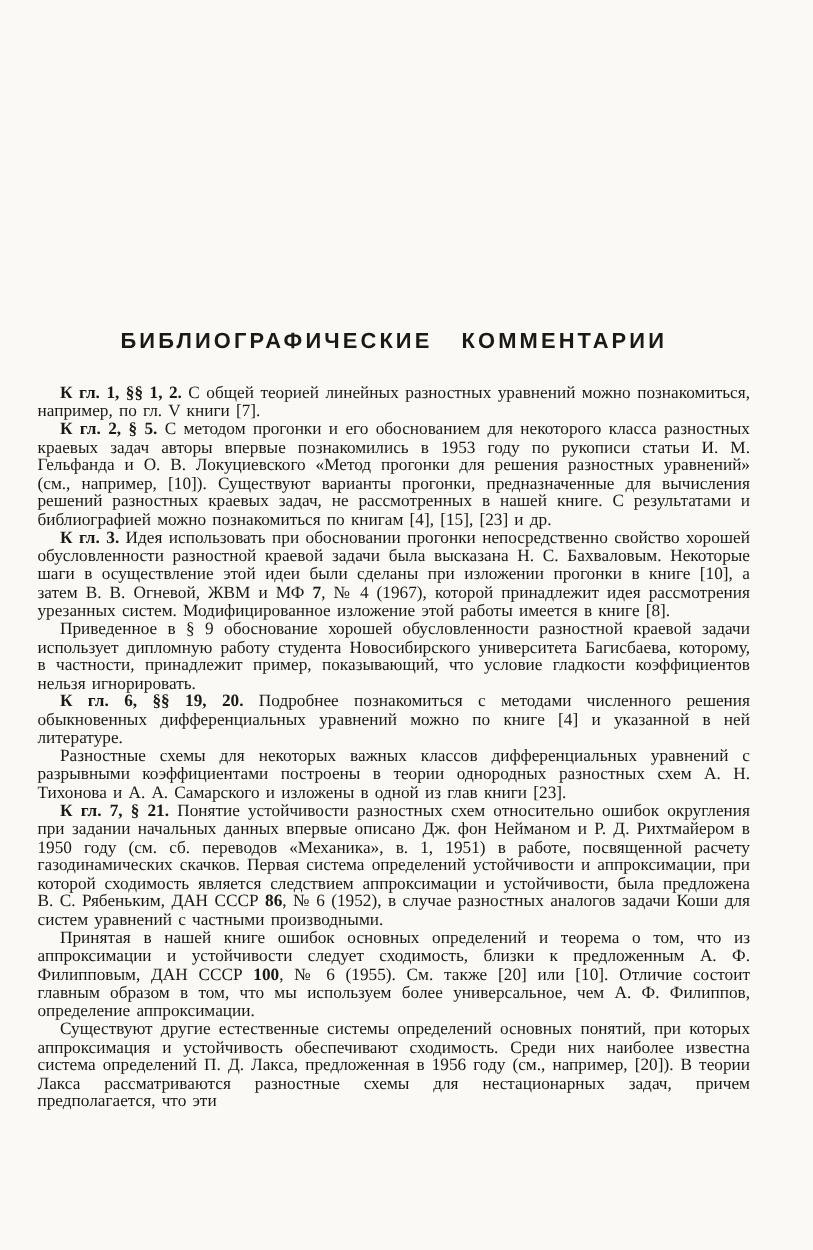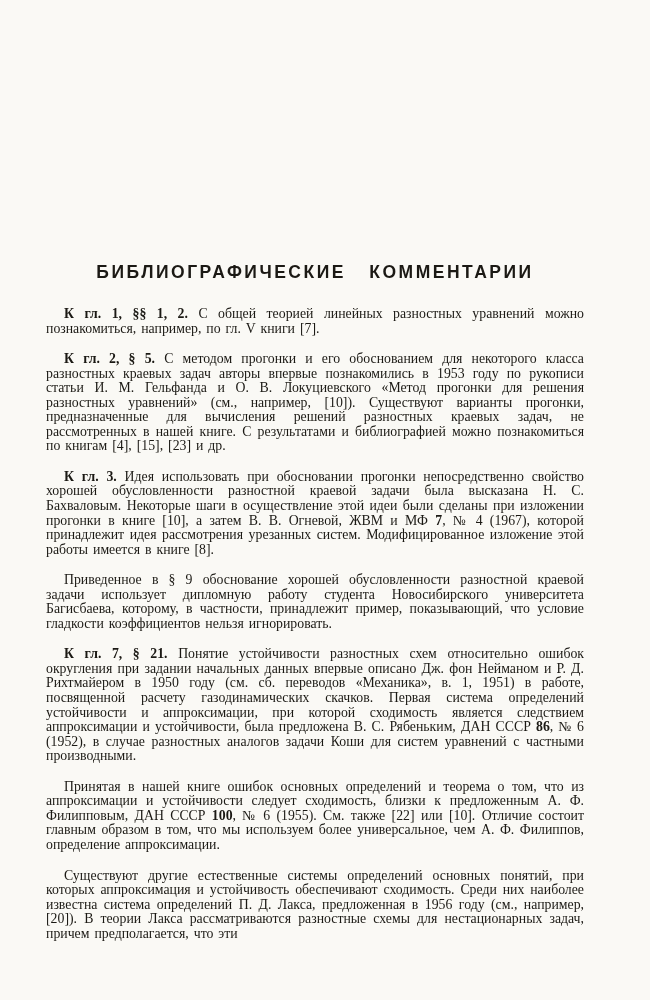--- a/index.html
+++ b/index.html
@@ -25,30 +25,32 @@
     margin: 0 0 24px 0;
     white-space: nowrap;
   }
   .body-text {
     font-family: "Liberation Serif", serif;
     font-size: 13.8px;
     line-height: 14.55px;
     text-align: justify;
     word-spacing: 1.5px;
   }
-  .para { margin: 16px; text-indent: 18px; }
+  .para { margin: 0; text-indent: 18px; }
   .para b { font-weight: bold; }
 </style>
 </head>
 <body>
 
 <div class="page">
   <h1 class="heading">БИБЛИОГРАФИЧЕСКИЕ КОММЕНТАРИИ</h1>
   <div class="body-text" id="paragraphs">
       <p class="para"><b>К гл. 1, §§ 1, 2. </b><span>С общей теорией линейных разностных уравнений можно познакомиться, например, по гл. V книги [7].</span></p>
       <p class="para"><b>К гл. 2, § 5. </b><span>С методом прогонки и его обоснованием для некоторого класса разностных краевых задач авторы впервые познакомились в 1953 году по рукописи статьи И. М. Гельфанда и О. В. Локуциевского «Метод прогонки для решения разностных уравнений» (см., например, [10]). Существуют варианты прогонки, предназначенные для вычисления решений разностных краевых задач, не рассмотренных в нашей книге. С результатами и библиографией можно познакомиться по книгам [4], [15], [23] и др.</span></p>
       <p class="para"><b>К гл. 3. </b><span>Идея использовать при обосновании прогонки непосредственно свойство хорошей обусловленности разностной краевой задачи была высказана Н. С. Бахваловым. Некоторые шаги в осуществление этой идеи были сделаны при изложении прогонки в книге [10], а затем В. В. Огневой, ЖВМ и МФ </span><b>7</b><span>, № 4 (1967), которой принадлежит идея рассмотрения урезанных систем. Модифицированное изложение этой работы имеется в книге [8].</span></p>
       <p class="para"><span>Приведенное в § 9 обоснование хорошей обусловленности разностной краевой задачи использует дипломную работу студента Новосибирского университета Багисбаева, которому, в частности, принадлежит пример, показывающий, что условие гладкости коэффициентов нельзя игнорировать.</span></p>
+      <p class="para"><b>К гл. 6, §§ 19, 20. </b><span>Подробнее познакомиться с методами численного решения обыкновенных дифференциальных уравнений можно по книге [4] и указанной в ней литературе.</span></p>
+      <p class="para"><span>Разностные схемы для некоторых важных классов дифференциальных уравнений с разрывными коэффициентами построены в теории однородных разностных схем А. Н. Тихонова и А. А. Самарского и изложены в одной из глав книги [23].</span></p>
       <p class="para"><b>К гл. 7, § 21. </b><span>Понятие устойчивости разностных схем относительно ошибок округления при задании начальных данных впервые описано Дж. фон Нейманом и Р. Д. Рихтмайером в 1950 году (см. сб. переводов «Механика», в. 1, 1951) в работе, посвященной расчету газодинамических скачков. Первая система определений устойчивости и аппроксимации, при которой сходимость является следствием аппроксимации и устойчивости, была предложена В. С. Рябеньким, ДАН СССР </span><b>86</b><span>, № 6 (1952), в случае разностных аналогов задачи Коши для систем уравнений с частными производными.</span></p>
-      <p class="para"><span>Принятая в нашей книге ошибок основных определений и теорема о том, что из аппроксимации и устойчивости следует сходимость, близки к предложенным А. Ф. Филипповым, ДАН СССР </span><b>100</b><span>, № 6 (1955). См. также [22] или [10]. Отличие состоит главным образом в том, что мы используем более универсальное, чем А. Ф. Филиппов, определение аппроксимации.</span></p>
+      <p class="para"><span>Принятая в нашей книге ошибок основных определений и теорема о том, что из аппроксимации и устойчивости следует сходимость, близки к предложенным А. Ф. Филипповым, ДАН СССР </span><b>100</b><span>, № 6 (1955). См. также [20] или [10]. Отличие состоит главным образом в том, что мы используем более универсальное, чем А. Ф. Филиппов, определение аппроксимации.</span></p>
       <p class="para"><span>Существуют другие естественные системы определений основных понятий, при которых аппроксимация и устойчивость обеспечивают сходимость. Среди них наиболее известна система определений П. Д. Лакса, предложенная в 1956 году (см., например, [20]). В теории Лакса рассматриваются разностные схемы для нестационарных задач, причем предполагается, что эти</span></p>
     </div>
 </div>
 
 </body></html>

